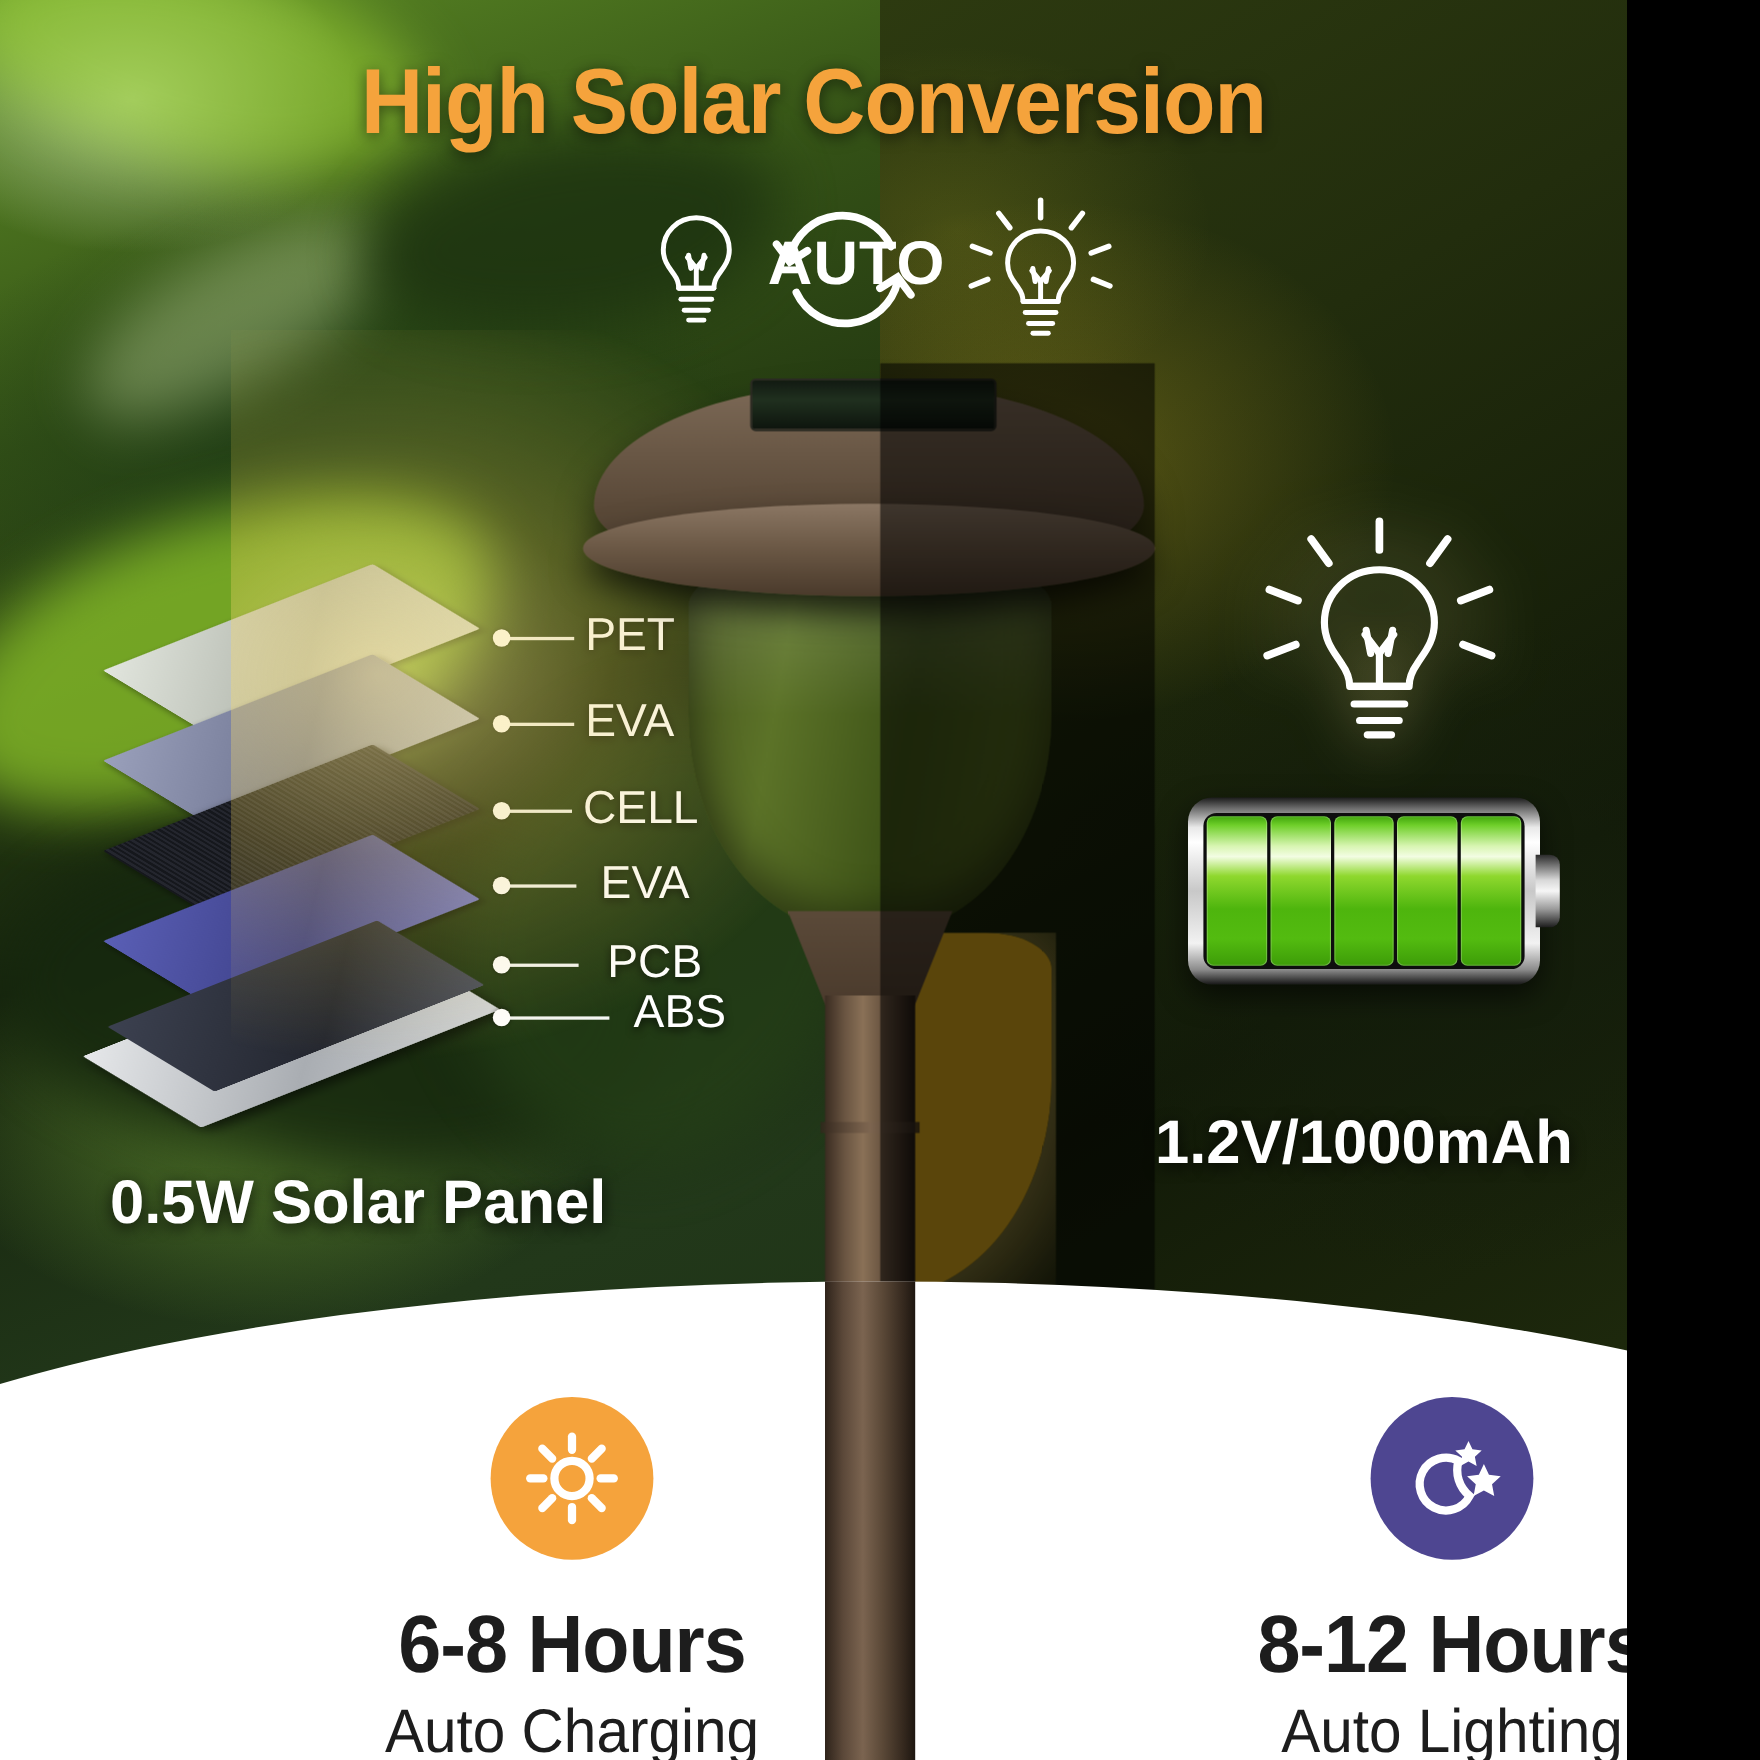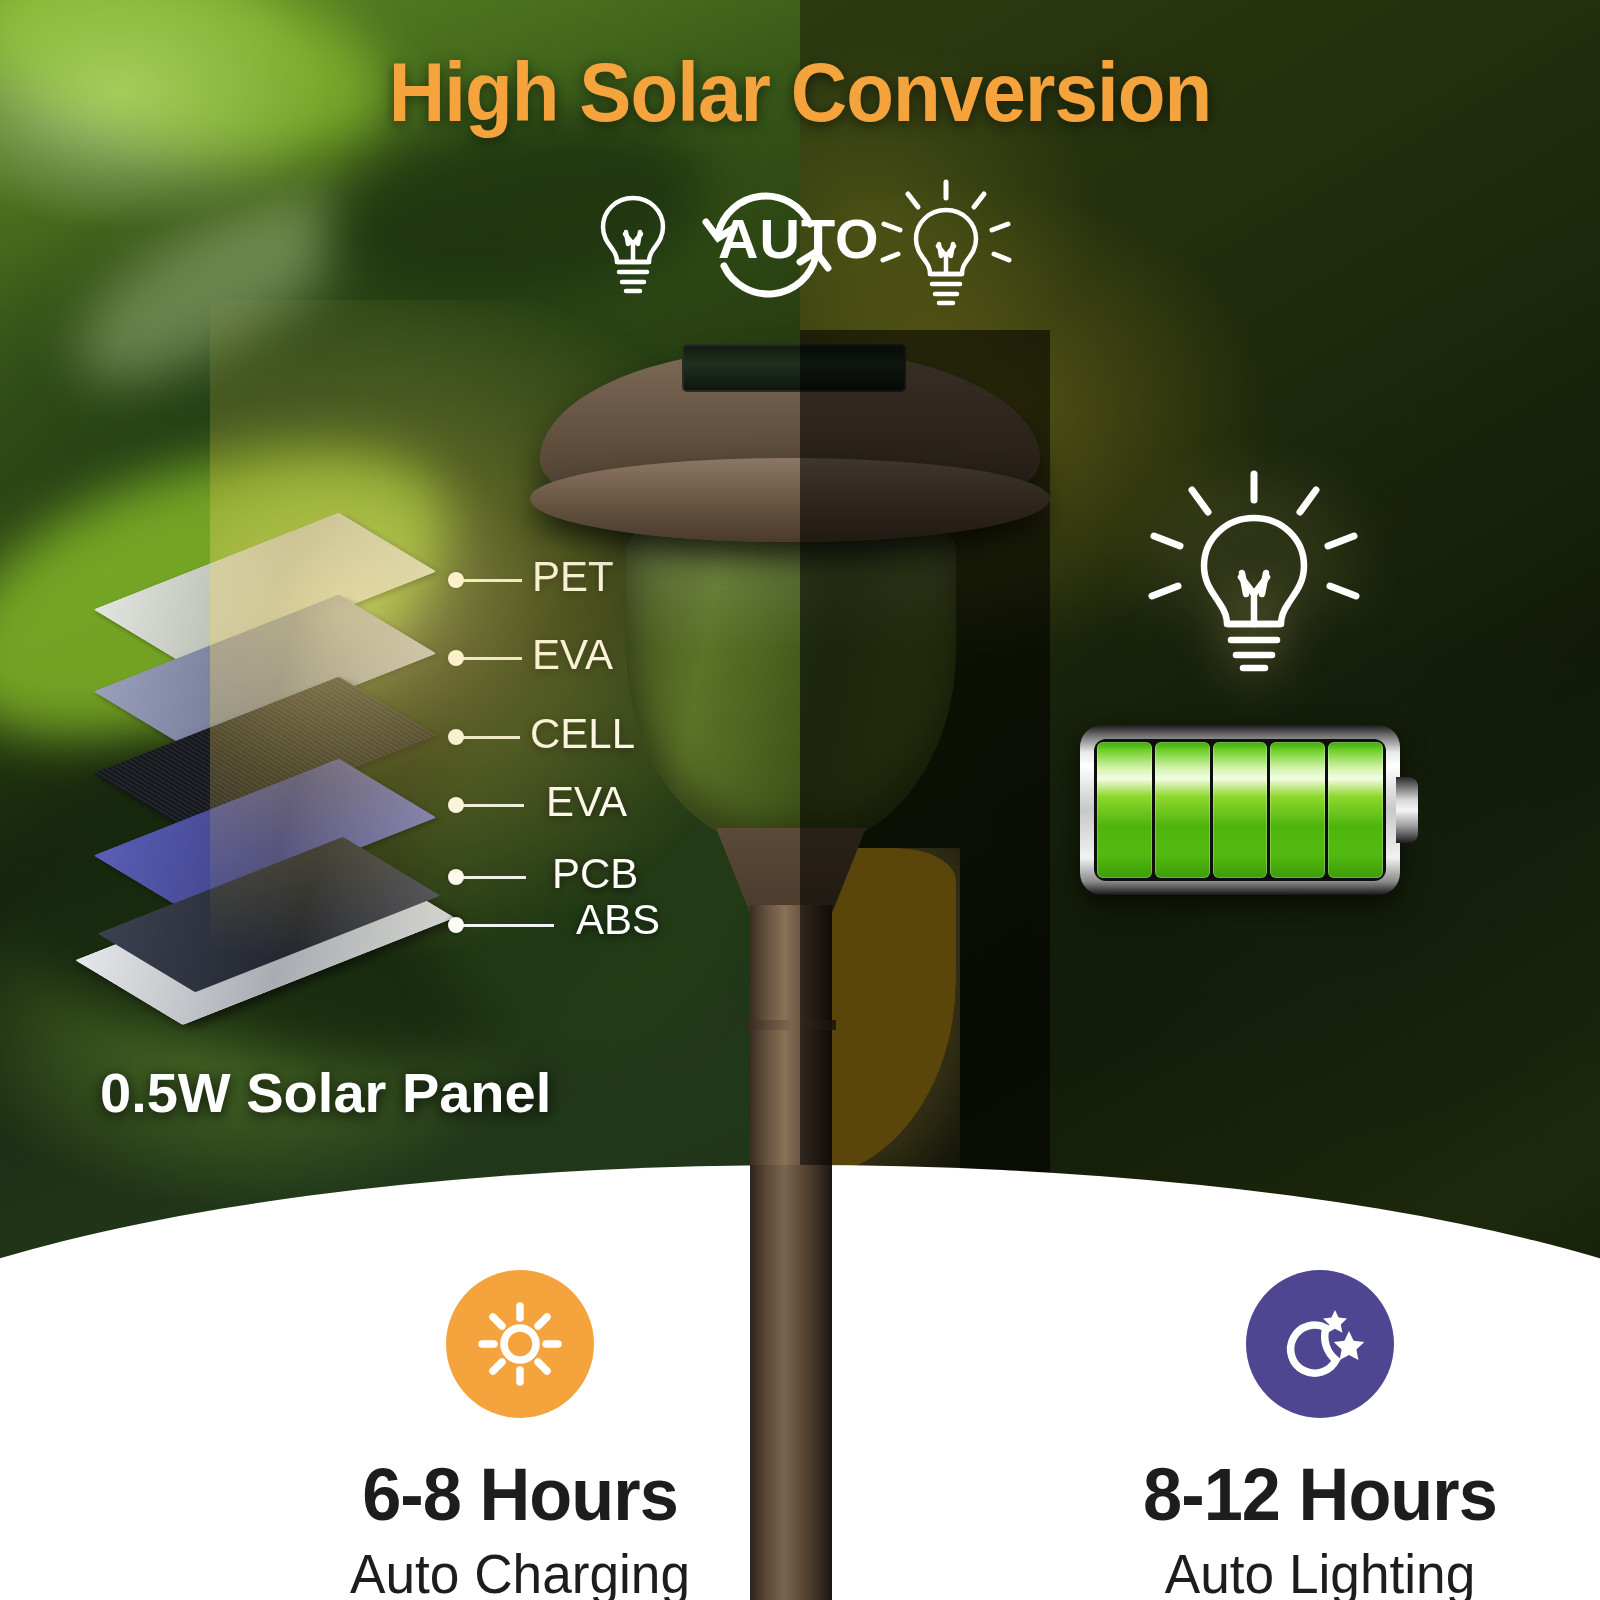--- a/index.html
+++ b/index.html
@@ -1,20 +1,20 @@
 <!DOCTYPE html>
 <html><head>
 <meta charset="utf-8">
 <title>High Solar Conversion</title>
 <style>
   html,body{margin:0;padding:0;background:#000;}
   body{font-family:"Liberation Sans","DejaVu Sans",sans-serif;}
 
   #stage{
-    position:relative;width:1600px;height:1600px;overflow:hidden;
+    position:relative;width:1479px;height:1600px;overflow:hidden;
     background:#0f172a;
   }
 
   
   .bg{position:absolute;inset:0;}
   .bg-day{
     width:800px;left:0;
     background:
       radial-gradient(ellipse 300px 200px at 120px 90px, rgba(240,255,220,.55), rgba(240,255,220,0) 70%),
       radial-gradient(ellipse 420px 260px at 240px 1020px, rgba(150,210,70,.45), rgba(150,210,70,0) 72%),
@@ -217,21 +217,21 @@
     </div>
 
     <div class="ic" style="left:102px;top:4px">
       <svg width="150" height="126" viewBox="0 0 150 126" fill="none" stroke="#ffffff" stroke-width="7" stroke-linecap="round">
         <path d="M26 52a49 49 0 0 1 92-10"></path>
         <path d="M124 74a49 49 0 0 1-92 10"></path>
         <path d="M14 40 26 56 42 46"></path>
         <path d="M136 86l-12-16-16 10"></path>
       </svg>
     </div>
-    <div class="ic" style="left:108px;top:28px;font-size:56px;font-weight:bold;color:#fff;letter-spacing:1px;font-family:'Liberation Sans',sans-serif;margin-left:20px;">
+    <div class="ic" style="left:108px;top:28px;font-size:56px;font-weight:bold;color:#fff;letter-spacing:1px;font-family:'Liberation Sans',sans-serif;">
       <span>AUTO</span>
     </div>
 
     <div class="ic" style="left:290px;top:0px">
       <svg width="132" height="132" viewBox="0 0 132 132" fill="none" stroke="#ffffff" stroke-width="4.5" stroke-linecap="round" stroke-linejoin="round">
         <g>
           <path d="M66 32C49 32 36 45 36 61c0 11 6 17 10 23 3 4 4 8 4 12h32c0-4 1-8 4-12 4-6 10-12 10-23 0-16-13-29-30-29z"></path>
           <path d="M50 96h32"></path>
             <path d="M52 106h28"></path>
             <path d="M55 116h22"></path>
@@ -338,20 +338,21 @@
     <div class="dot" style="left:448px;top:869px"></div>
     <div class="lead" style="left:462px;top:876px;width:64px"></div>
     <div class="lbl" style="left:552px;top:850px">PCB</div>
 
     <div class="dot" style="left:448px;top:917px"></div>
     <div class="lead" style="left:462px;top:924px;width:92px"></div>
     <div class="lbl" style="left:576px;top:896px">ABS</div>
   </div>
 
   <div class="photo-cap" style="left:100px;top:1060px">0.5W Solar Panel</div>
+  <div class="photo-cap" style="left:1050px;top:1005px">1.2V/1000mAh</div>
 
   <div class="halo"></div>
   <div class="lamp">
     <div class="glass"></div>
     <div class="glass-glow">
       <div class="glow-in"></div>
     </div>
     <div class="cap"></div>
     <div class="cap-lip"></div>
     <div class="cap-solar"></div>

